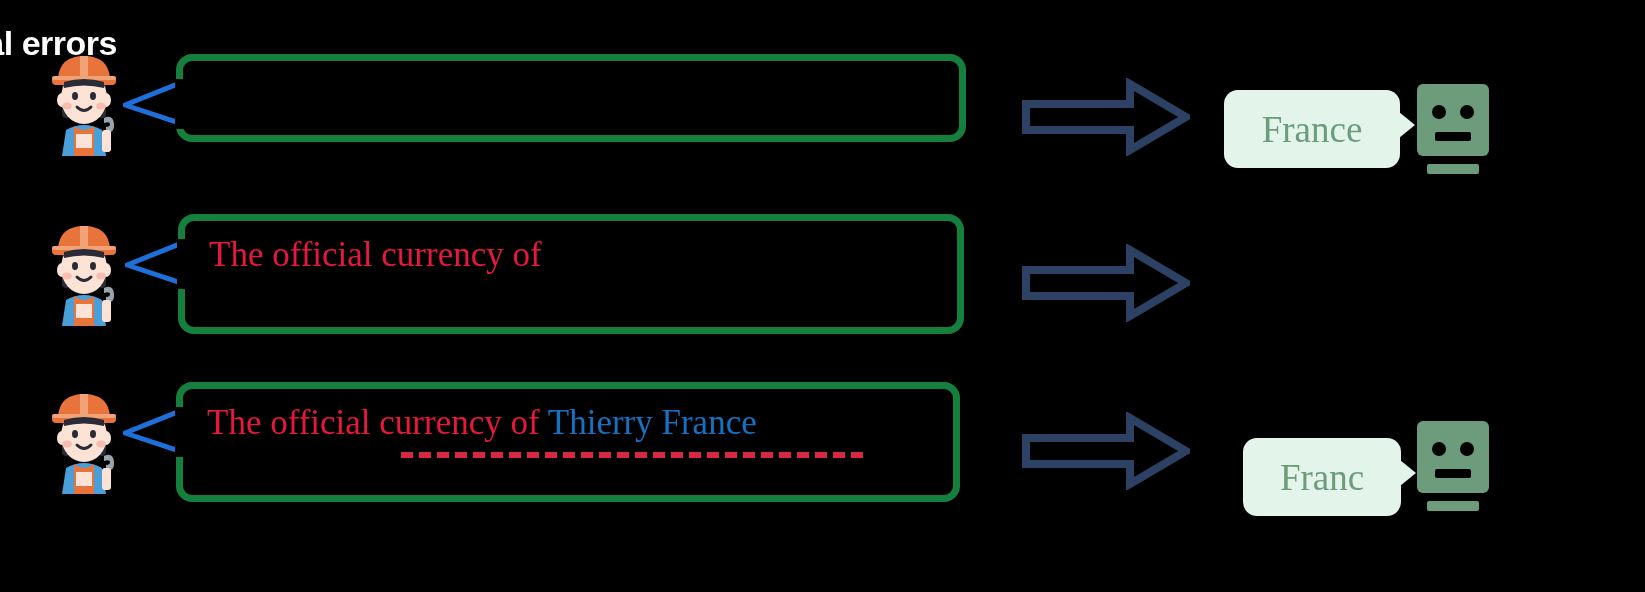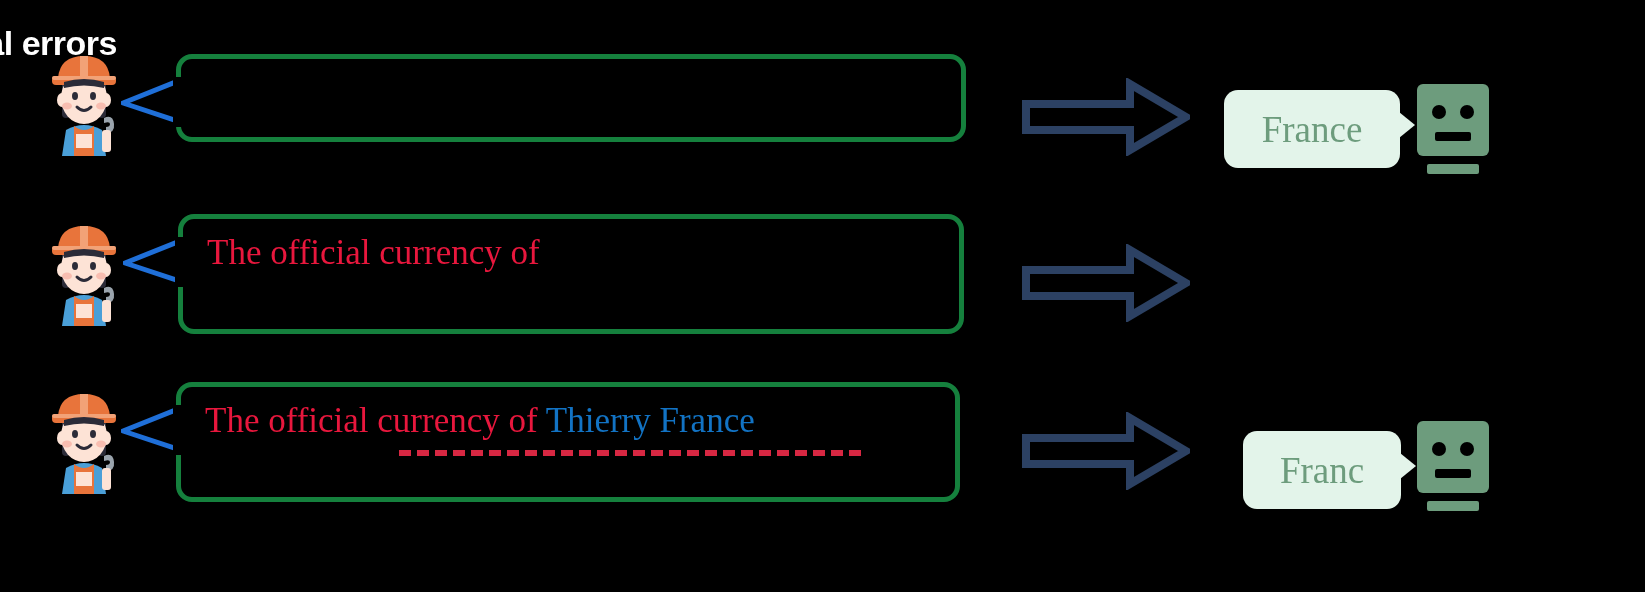--- a/index.html
+++ b/index.html
@@ -46,21 +46,21 @@
     left: 36px;
     top: 24px;
     width: 96px;
     height: 110px;
   }
 
   
   .bubble {
     position: absolute;
     box-sizing: border-box;
-    border: 5px solid #15803d;
+    border: 7px solid #15803d;
     border-radius: 16px;
     background: transparent;
   }
   .bubble-tail {
     position: absolute;
     left: -60px;
     top: 18px;
     width: 62px;
     height: 50px;
   }
@@ -122,21 +122,21 @@
     border-left: 16px solid #e3f4ea;
   }
   .out-text {
     font-family: "Liberation Serif", serif;
     font-size: 37px;
     white-space: nowrap;
   }
   .tone-green { color: #6d9c7d; }
 
   .ob1 { left: 1224px; top: 68px; width: 176px; }
-  .ob2 { left: 1243px; top: 239px; width: 158px; }
+  .ob2 { left: 1243px; top: 246px; width: 158px; }
 
   
   .robot {
     position: absolute;
     width: 80px;
     height: 100px;
   }
   .r1 { left: 1413px; top: 58px; }
   .r2 { left: 1413px; top: 225px; }
 </style>

